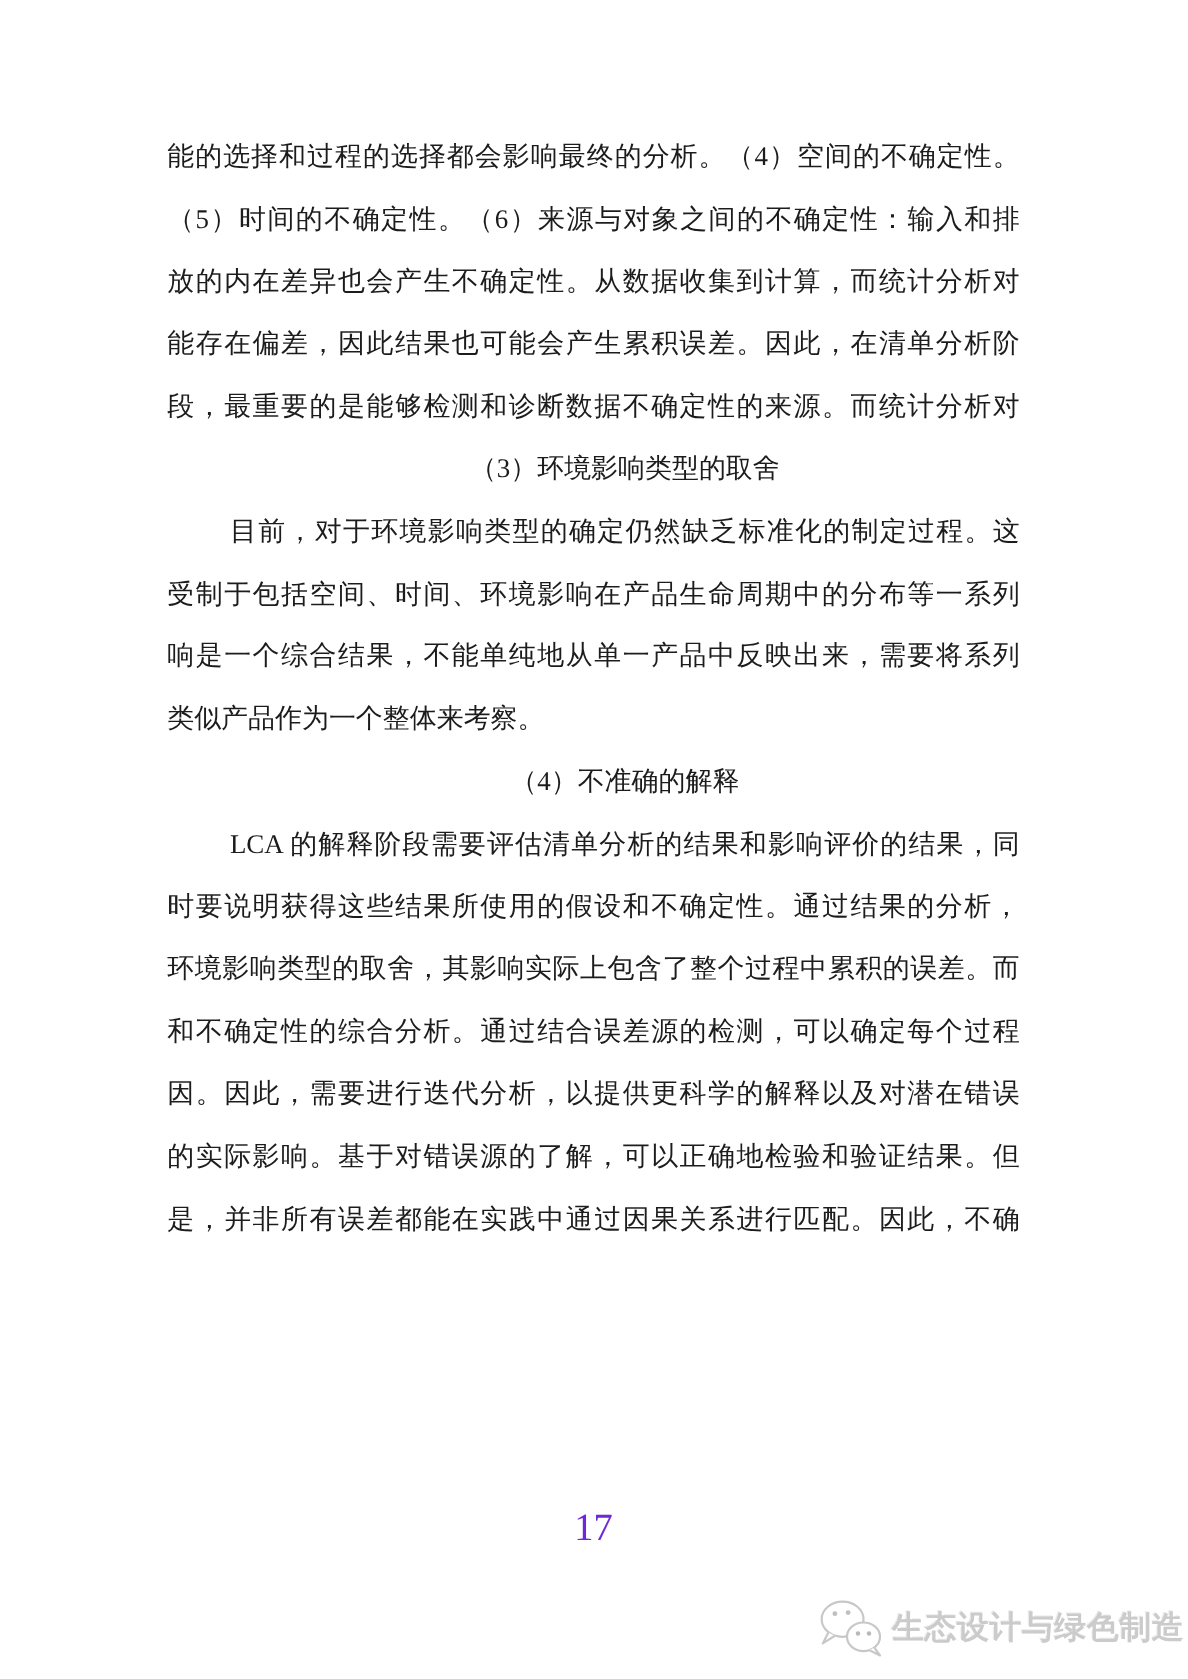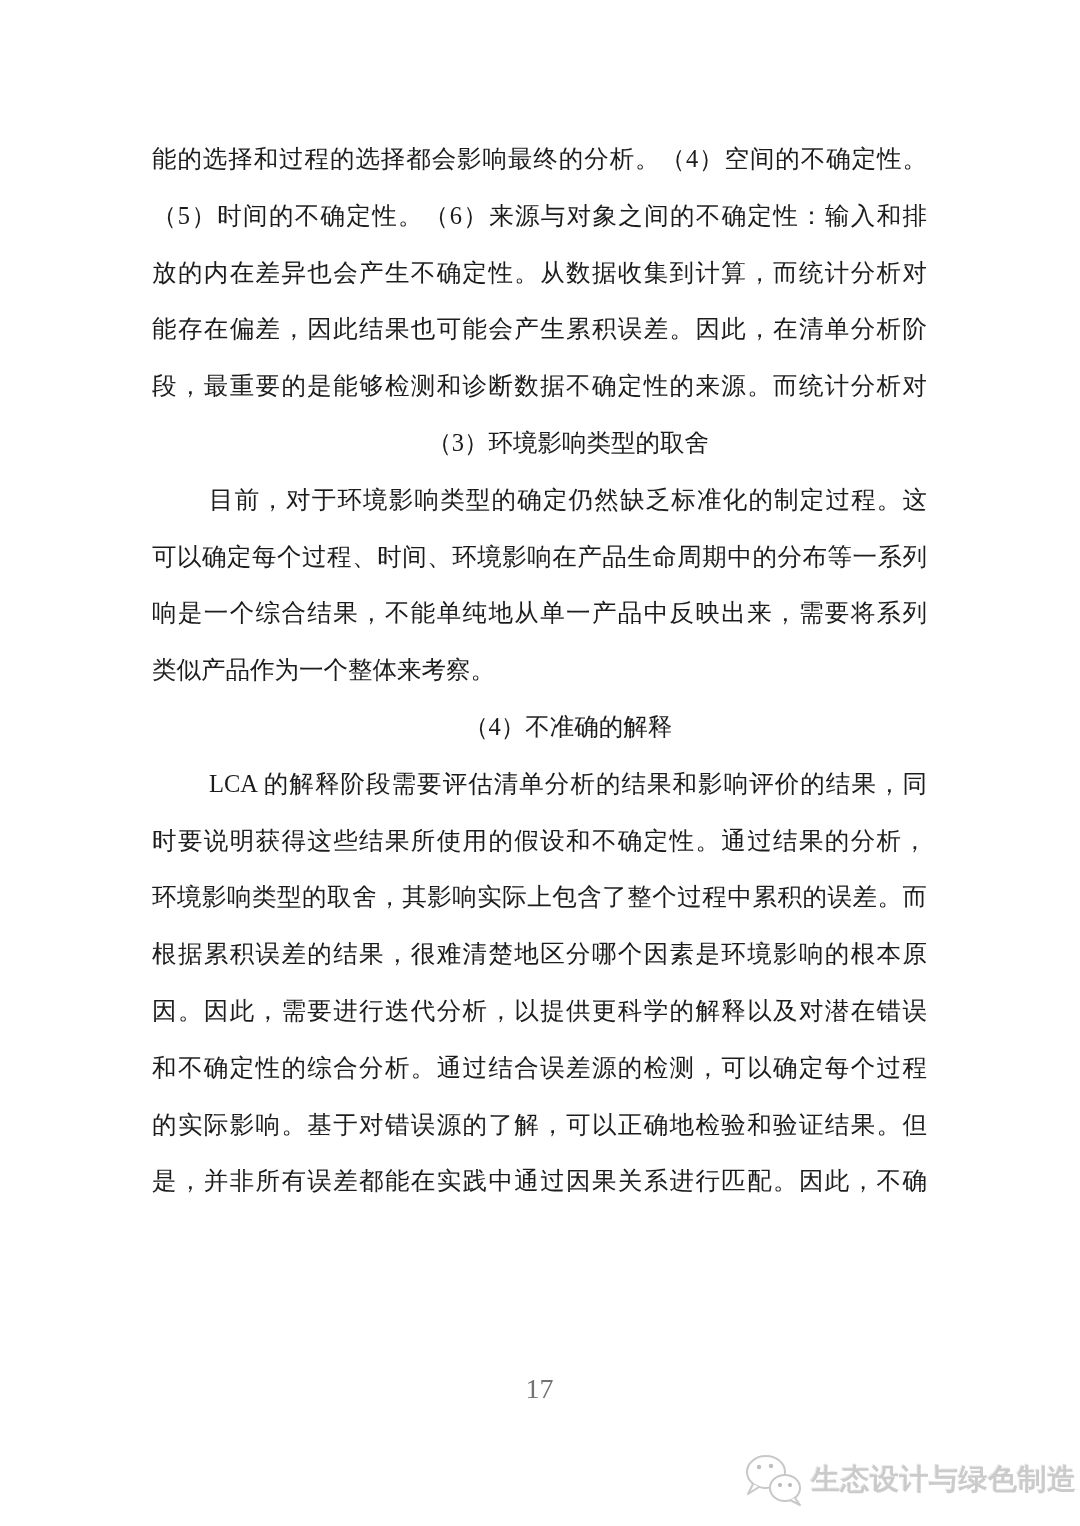--- a/index.html
+++ b/index.html
@@ -12,21 +12,21 @@
     width: 1080px;
     height: 1526px;
     background: #ffffff;
     overflow: hidden;
     font-family: "Liberation Serif", "DejaVu Serif", serif;
     color: #1c1c1c;
   }
   .text-block {
     position: absolute;
     left: 152px;
-    top: 131px;
+    top: 115px;
     width: 775px;
   }
   .line {
     height: 56.8px;
     line-height: 56.8px;
     font-size: 24.5px;
     color: #1c1c1c;
   }
   .fill {
     text-align: justify;
@@ -43,23 +43,23 @@
   .indent-end {
     text-align: center;
     text-indent: 57px;
   }
   .page-number {
     position: absolute;
     top: 1372px;
     left: 152px;
     width: 775px;
     text-align: center;
-    font-size: 28px;
+    font-size: 35px;
     line-height: 34px;
-    color: #737373;
+    color: #6d28d9;
   }
   .watermark {
     position: absolute;
     left: 744px;
     top: 1452px;
     display: flex;
     align-items: center;
     gap: 7px;
   }
   .watermark-icon {
@@ -83,30 +83,29 @@
 <div class="page">
 
   <div class="text-block">
       <div class="line fill">能的选择和过程的选择都会影响最终的分析。（4）空间的不确定性。</div>
       <div class="line fill">（5）时间的不确定性。（6）来源与对象之间的不确定性：输入和排</div>
       <div class="line fill">放的内在差异也会产生不确定性。从数据收集到计算，而统计分析对</div>
       <div class="line fill">能存在偏差，因此结果也可能会产生累积误差。因此，在清单分析阶</div>
       <div class="line fill">段，最重要的是能够检测和诊断数据不确定性的来源。而统计分析对</div>
       <div class="line indent-end">（3）环境影响类型的取舍</div>
       <div class="line indent-fill">目前，对于环境影响类型的确定仍然缺乏标准化的制定过程。这</div>
-      <div class="line fill">可以确定每个过程、时间、环境影响在产品生命周期中的分布等一系列</div>
+      <div class="line fill">受制于包括空间、时间、环境影响在产品生命周期中的分布等一系列</div>
       <div class="line fill">响是一个综合结果，不能单纯地从单一产品中反映出来，需要将系列</div>
       <div class="line end">类似产品作为一个整体来考察。</div>
       <div class="line indent-end">（4）不准确的解释</div>
       <div class="line indent-fill">LCA 的解释阶段需要评估清单分析的结果和影响评价的结果，同</div>
       <div class="line fill">时要说明获得这些结果所使用的假设和不确定性。通过结果的分析，</div>
       <div class="line fill">环境影响类型的取舍，其影响实际上包含了整个过程中累积的误差。而</div>
-      <div class="line fill">根据累积误差的结果，很难清楚地区分哪个因素是环境影响的根本原</div>
+      <div class="line fill">和不确定性的综合分析。通过结合误差源的检测，可以确定每个过程</div>
       <div class="line fill">因。因此，需要进行迭代分析，以提供更科学的解释以及对潜在错误</div>
-      <div class="line fill">和不确定性的综合分析。通过结合误差源的检测，可以确定每个过程</div>
       <div class="line fill">的实际影响。基于对错误源的了解，可以正确地检验和验证结果。但</div>
       <div class="line fill">是，并非所有误差都能在实践中通过因果关系进行匹配。因此，不确</div>
     </div>
 
   <div class="page-number">17</div>
 
   <div class="watermark">
     <span class="watermark-icon">
       <svg width="60" height="56" viewBox="0 0 60 56" xmlns="http://www.w3.org/2000/svg">
         <ellipse cx="22" cy="20" rx="19" ry="16" fill="#ffffff" stroke="#c8c8c8" stroke-width="2"></ellipse>

